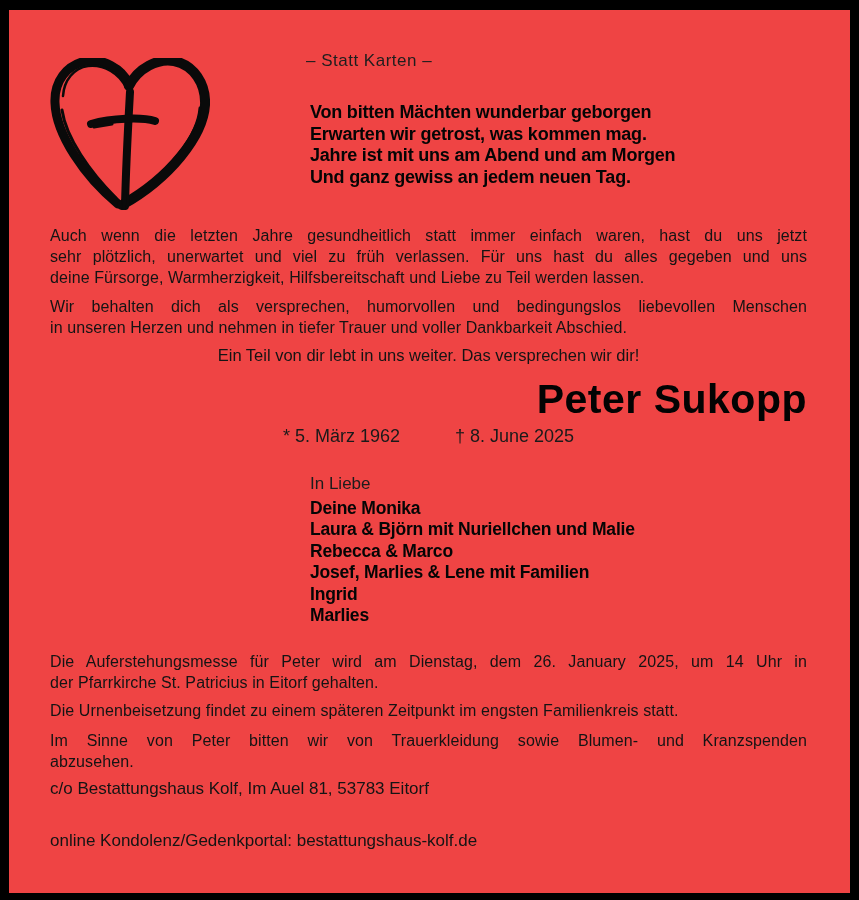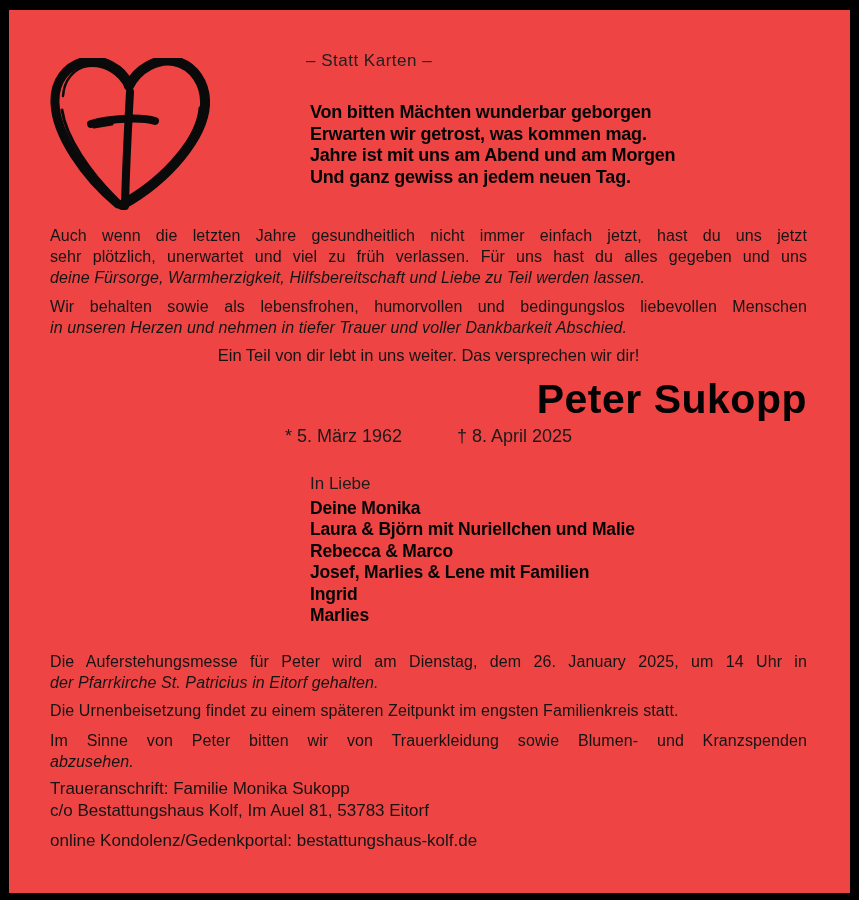--- a/index.html
+++ b/index.html
@@ -20,21 +20,21 @@
   .abs { position:absolute; left:0; width:757px; margin:0; }
 
   .heart { position:absolute; left:0; top:48px; width:160px; height:152px; }
 
   .pre-header { left:256px; top:40px; width:260px; font-size:17px; line-height:21px; color:#1e1e1e; letter-spacing:0.5px; }
 
   .poem { left:260px; top:92px; width:480px; font-weight:bold; font-size:18px; line-height:21.5px; color:#050505; letter-spacing:-0.2px; }
 
   .body-par { font-size:16px; line-height:21px; letter-spacing:0.1px; }
   .j .line { text-align:justify; text-align-last:justify; }
-  .j .line:last-child { text-align-last:left;font-style:italic; }
+  .j .line:last-child { text-align-last:left; }
 
   .par1 { top:215px; }
   .par2 { top:286px; }
   .promise { top:335px; text-align:center; font-size:16.5px; line-height:21px; }
 
   .name { top:367px; text-align:right; font-weight:bold; font-size:41px; line-height:44px; color:#030303; letter-spacing:0.5px; }
 
   .dates { top:415px; display:flex; justify-content:center; gap:55px; font-size:18px; line-height:22px; color:#1a1a1a; }
 
   .in-liebe { left:260px; top:463px; width:400px; font-size:17px; line-height:21px; color:#1c1c1c; }
@@ -68,37 +68,37 @@
     <div class="abs pre-header">– Statt Karten –</div>
 
     <div class="abs poem">
         <div class="line">Von bitten Mächten wunderbar geborgen</div>
         <div class="line">Erwarten wir getrost, was kommen mag.</div>
         <div class="line">Jahre ist mit uns am Abend und am Morgen</div>
         <div class="line">Und ganz gewiss an jedem neuen Tag.</div>
       </div>
 
     <div class="abs body-par j par1">
-        <div class="line">Auch wenn die letzten Jahre gesundheitlich nicht immer einfach jetzt, hast du uns jetzt</div>
+        <div class="line">Auch wenn die letzten Jahre gesundheitlich statt immer einfach waren, hast du uns jetzt</div>
         <div class="line">sehr plötzlich, unerwartet und viel zu früh verlassen. Für uns hast du alles gegeben und uns</div>
         <div class="line">deine Fürsorge, Warmherzigkeit, Hilfsbereitschaft und Liebe zu Teil werden lassen.</div>
       </div>
 
     <div class="abs body-par j par2">
-        <div class="line">Wir behalten sowie als lebensfrohen, humorvollen und bedingungslos liebevollen Menschen</div>
+        <div class="line">Wir behalten dich als versprechen, humorvollen und bedingungslos liebevollen Menschen</div>
         <div class="line">in unseren Herzen und nehmen in tiefer Trauer und voller Dankbarkeit Abschied.</div>
       </div>
 
     <div class="abs promise">Ein Teil von dir lebt in uns weiter. Das versprechen wir dir!</div>
 
     <h1 class="abs name">Peter Sukopp</h1>
 
     <div class="abs dates">
       <span>* 5. März 1962</span>
-      <span>† 8. April 2025</span>
+      <span>† 8. June 2025</span>
     </div>
 
     <div class="abs in-liebe">In Liebe</div>
 
     <div class="abs mourners">
         <div class="line">Deine Monika</div>
         <div class="line">Laura &amp; Björn mit Nuriellchen und Malie</div>
         <div class="line">Rebecca &amp; Marco</div>
         <div class="line">Josef, Marlies &amp; Lene mit Familien</div>
         <div class="line">Ingrid</div>
@@ -111,20 +111,19 @@
       </div>
 
     <div class="abs body-par burial">Die Urnenbeisetzung findet zu einem späteren Zeitpunkt im engsten Familienkreis statt.</div>
 
     <div class="abs body-par j wishes">
         <div class="line">Im Sinne von Peter bitten wir von Trauerkleidung sowie Blumen- und Kranzspenden</div>
         <div class="line">abzusehen.</div>
       </div>
 
     <div class="abs address">
-        <div class="line">Traueranschrift: Familie Monika Sukopp</div>
         <div class="line">c/o Bestattungshaus Kolf, Im Auel 81, 53783 Eitorf</div>
       </div>
 
     <div class="abs online">online Kondolenz/Gedenkportal: bestattungshaus-kolf.de</div>
 
   </div>
 </div>
 
 </body></html>

